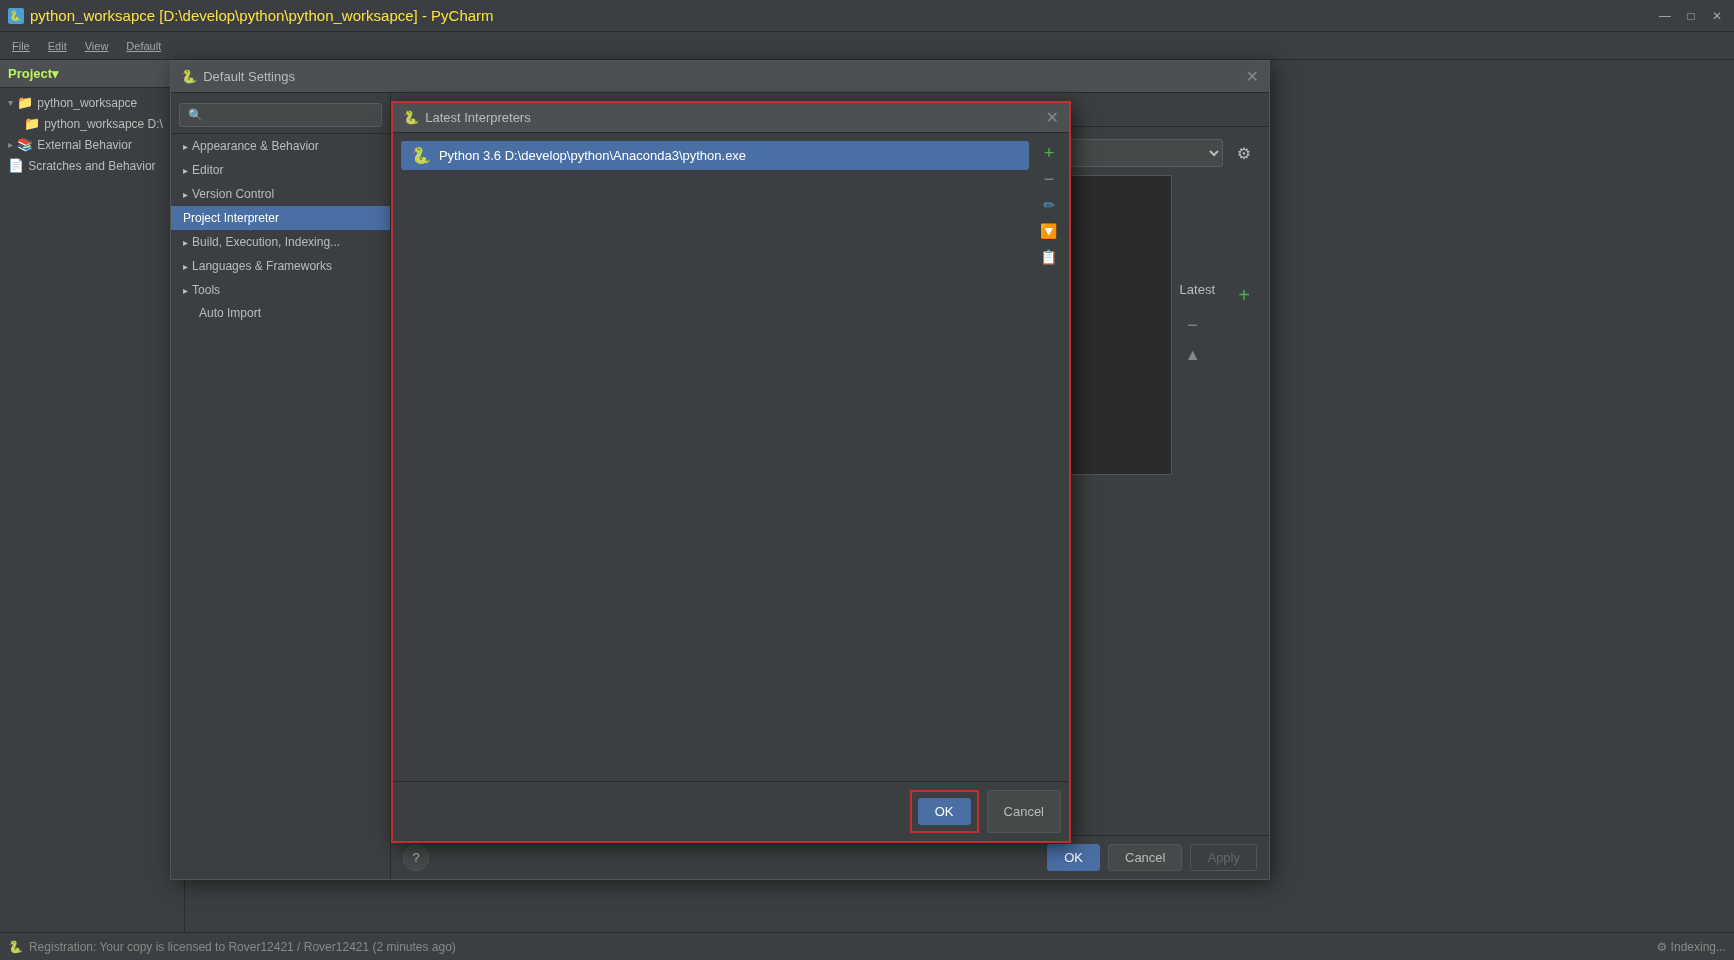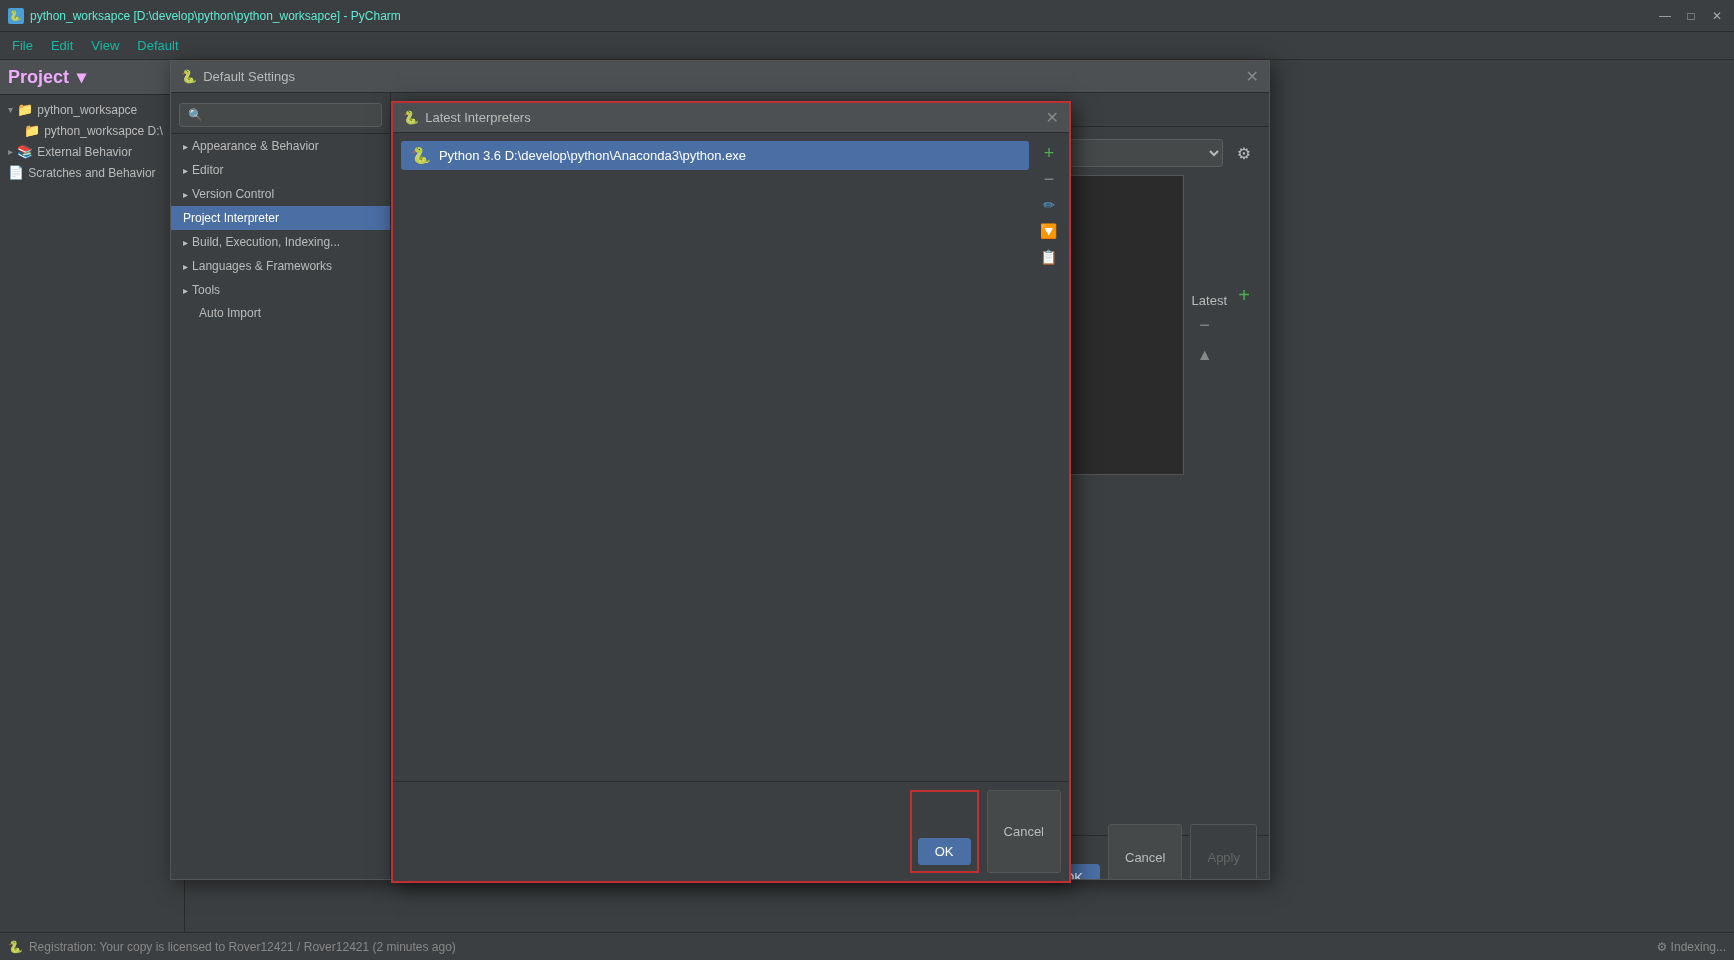--- a/index.html
+++ b/index.html
@@ -35,22 +35,22 @@
       background: #4a9fd4;
       border-radius: 2px;
       font-size: 10px;
       display: flex;
       align-items: center;
       justify-content: center;
       color: white;
       font-weight: bold;
     }
     .title-bar-text {
-      color: #5eead4;
-      font-size: 12px;
+      color: #fde047;
+      font-size: 15px;
     }
     .window-controls {
       display: flex;
       gap: 8px;
       align-items: center;
     }
     .win-btn {
       width: 18px;
       height: 18px;
       display: flex;
@@ -68,24 +68,25 @@
       background: #3c3f41;
       height: 28px;
       display: flex;
       align-items: center;
       padding: 0 4px;
       border-bottom: 1px solid #2b2b2b;
       gap: 2px;
     }
     .menu-item {
       padding: 3px 8px;
-      color: #14b8a6;
+      color: #a3a3a3;
       cursor: pointer;
       border-radius: 3px;
-      font-size: 13px;
+      font-size: 11px;
+      text-decoration: underline;
     }
 
     
     .ide-body {
       display: flex;
       height: calc(960px - 32px - 28px - 28px);
     }
 
     
     .left-panel {
@@ -93,24 +94,24 @@
       background: #3c3f41;
       border-right: 1px solid #2b2b2b;
       display: flex;
       flex-direction: column;
     }
     .project-header {
       background: #4c5052;
       padding: 6px 8px;
       display: flex;
       align-items: center;
-      gap: 8px;
-      font-size: 18px;
+      gap: 0;
+      font-size: 13px;
       font-weight: bold;
-      color: #f0abfc;
+      color: #bef264;
       border-bottom: 1px solid #2b2b2b;
     }
     .project-tree {
       padding: 4px 0;
       flex: 1;
     }
     .tree-item {
       padding: 3px 8px;
       display: flex;
       align-items: center;
@@ -286,21 +287,20 @@
       padding: 5px 16px;
       border-radius: 3px;
       cursor: pointer;
       font-size: 13px;
       border: 1px solid #555;
     }
     .btn-primary {
       background: #4a6fa5;
       color: white;
       border-color: #4a6fa5;
-      margin-top: 40px;
     }
     .btn-secondary {
       background: #45494a;
       color: #bbbbbb;
       border-color: #555;
     }
     .btn-disabled {
       background: #3c3f41;
       color: #666;
       border-color: #555;
@@ -503,21 +503,21 @@
           <div class="dialog-interpreter-row">
             <select class="interp-select">
               <option></option>
             </select>
             <div class="toolbar-btn">⚙</div>
           </div>
 
           <div style="display:flex;align-items:center;gap:8px;margin-bottom:8px;">
             <div style="flex:1;background:#2b2b2b;height:300px;border:1px solid #555;"></div>
             <div style="display:flex;flex-direction:column;gap:4px;">
-              <div style="display:flex;align-items:flex-end;gap:4px;">
+              <div style="display:flex;align-items:flex-start;gap:16px;">
                 <span>Latest</span>
                 <div class="toolbar-btn add">+</div>
               </div>
               <div class="toolbar-btn" style="color:#888;font-size:18px;">−</div>
               <div class="toolbar-btn up">▲</div>
             </div>
           </div>
         </div>
 
         <div class="dialog-footer">

